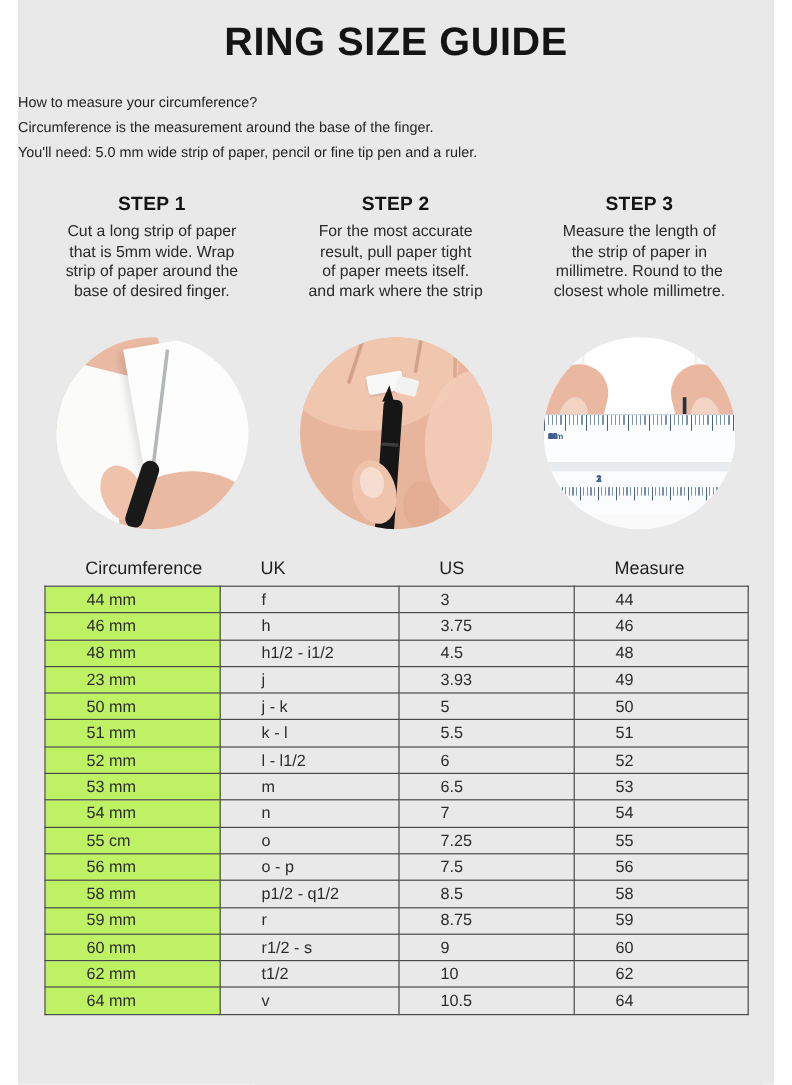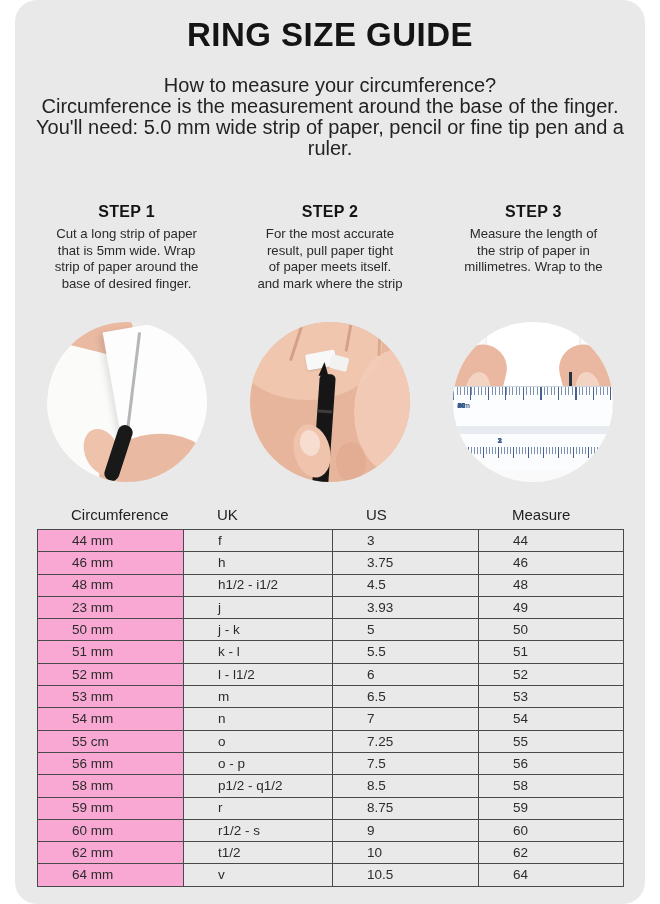--- a/index.html
+++ b/index.html
@@ -1,28 +1,28 @@
 <!DOCTYPE html>
 <html><head>
 <meta charset="utf-8">
 <style>
   html,body{margin:0;padding:0;}
   body{
     width:660px;height:904px;background:#ffffff;
     font-family:"Liberation Sans","DejaVu Sans",sans-serif;
     color:#262626;overflow:hidden;
   }
-  .panel{margin:0 15px;height:904px;background:#e9e9e9;box-sizing:border-box;padding-top:12px;border-radius:22px;}
+  .panel{margin:0 15px;height:904px;background:#e9e9e9;box-sizing:border-box;padding-top:12px;}
 
   
   .title{text-align:center;font-size:33px;font-weight:800;letter-spacing:.5px;color:#141414;margin-top:4px;}
-  .intro{margin-top:21px;text-align:center;font-size:20px;line-height:21px;color:#232323;}
-
-  
-  .steps{display:flex;justify-content:space-between;margin-top:44px;padding:0 10px;}
+  .intro{margin-top:21px;font-size:12px;line-height:21px;color:#232323;}
+
+  
+  .steps{display:flex;margin-top:24px;padding:0 10px;}
   .step{width:33.3%;text-align:center;}
   .step-title{font-size:16px;font-weight:800;color:#141414;margin-bottom:5px;letter-spacing:.3px;}
   .step-desc{font-size:13.2px;line-height:16.5px;color:#2a2a2a;min-height:70px;}
 
   
   .photo{width:160px;height:160px;border-radius:50%;overflow:hidden;position:relative;margin:26px auto 0;background:#efeeed;}
   .photo *{position:absolute;}
 
   
   .c1-hand{width:130px;height:115px;background:#e9b9a2;border-radius:50%;left:-42px;top:-36px;transform:rotate(-15deg);}
@@ -73,21 +73,21 @@
       repeating-linear-gradient(90deg,#7b8fb0 0 1px,transparent 1px 3px);
     background-size:100% 11px,100% 7px;background-repeat:no-repeat;}
 
   
   .table-wrap{margin-top:24px;}
   .thead-row{display:grid;grid-template-columns:146px 149px 146px 145px;width:586px;margin-left:22px;margin-bottom:6px;}
   .thead-row .th{padding-left:34px;font-size:15px;color:#1f1f1f;}
   table.sizes{border-collapse:collapse;table-layout:fixed;width:586px;margin-left:22px;
     border:1px solid #4a4a4a;font-size:13.5px;color:#2c2c2c;}
   table.sizes td{border:1px solid #4a4a4a;height:21.3px;padding:0 0 0 34px;vertical-align:middle;line-height:1;}
-  table.sizes td:first-child{background:#f9a8d4;}
+  table.sizes td:first-child{background:#bef264;}
 </style>
 </head>
 <body>
 
 <div class="panel">
 
   <div class="title">RING SIZE GUIDE</div>
 
   <div class="intro">
     <div>How to measure your circumference?</div>
@@ -140,21 +140,22 @@
         <div class="c2-fingertip"></div>
         <div class="c2-nail"></div>
       </div>
     </div>
 
     <div class="step">
       <div class="step-title">STEP 3</div>
       <div class="step-desc">
         <div>Measure the length of</div>
         <div>the strip of paper in</div>
-        <div>millimetres. Wrap to the</div>
+        <div>millimetre. Round to the</div>
+        <div>closest whole millimetre.</div>
       </div>
       <div class="photo">
         <div class="c3-bg"></div>
         <div class="c3-paper"></div>
         <div class="c3-thumb-l"></div>
         <div class="c3-nail-l"></div>
         <div class="c3-thumb-r"></div>
         <div class="c3-nail-r"></div>
         <div class="c3-mark"></div>
         <div class="c3-ruler">

